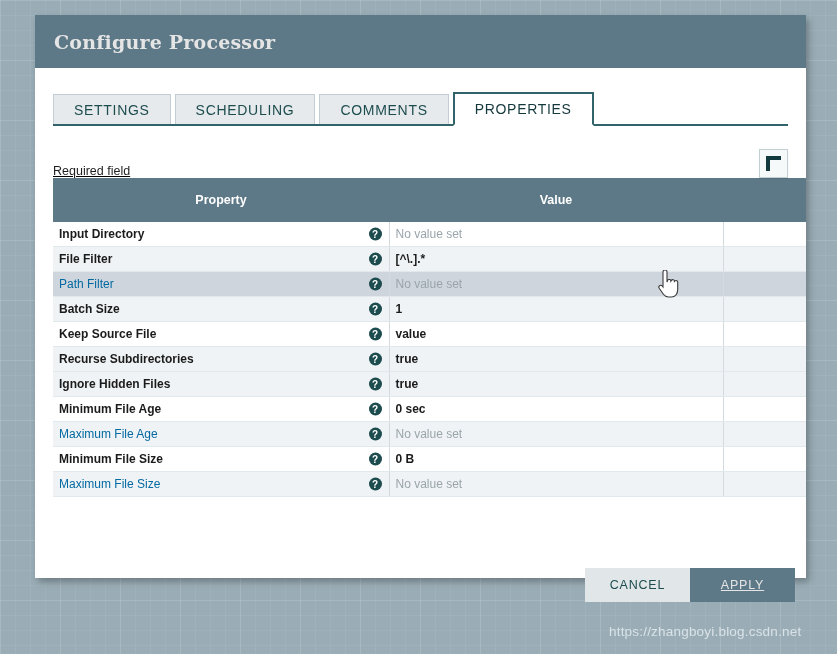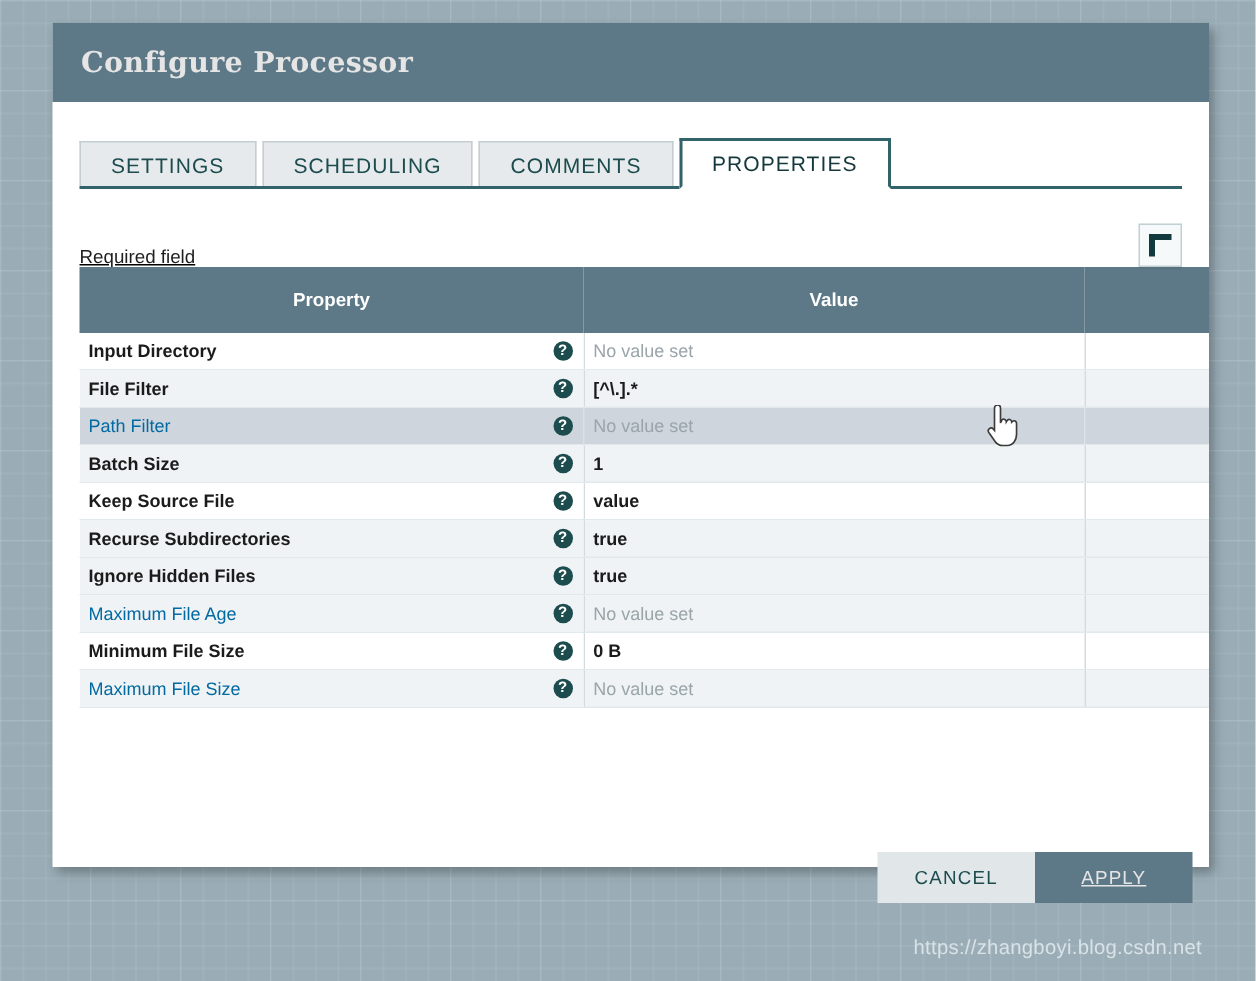--- a/index.html
+++ b/index.html
@@ -315,20 +315,25 @@
           <tr class="odd">
             <td class="cell-prop"><span class="prop-name">Recurse Subdirectories</span><span class="help-icon">?</span></td>
             <td class="cell-val"><span class="val-text">true</span></td>
             <td class="cell-extra"></td>
           </tr>
           <tr class="odd">
             <td class="cell-prop"><span class="prop-name">Ignore Hidden Files</span><span class="help-icon">?</span></td>
             <td class="cell-val"><span class="val-text">true</span></td>
             <td class="cell-extra"></td>
           </tr>
+          <tr class="even">
+            <td class="cell-prop"><span class="prop-name">Minimum File Age</span><span class="help-icon">?</span></td>
+            <td class="cell-val"><span class="val-text">0 sec</span></td>
+            <td class="cell-extra"></td>
+          </tr>
           <tr class="odd">
             <td class="cell-prop"><span class="prop-name optional">Maximum File Age</span><span class="help-icon">?</span></td>
             <td class="cell-val"><span class="val-text unset">No value set</span></td>
             <td class="cell-extra"></td>
           </tr>
           <tr class="even">
             <td class="cell-prop"><span class="prop-name">Minimum File Size</span><span class="help-icon">?</span></td>
             <td class="cell-val"><span class="val-text">0 B</span></td>
             <td class="cell-extra"></td>
           </tr>

